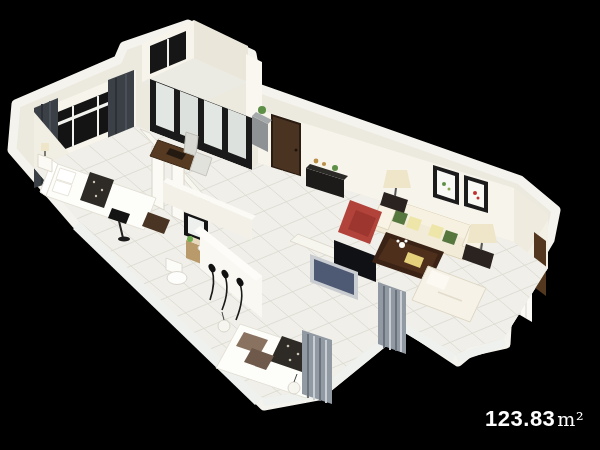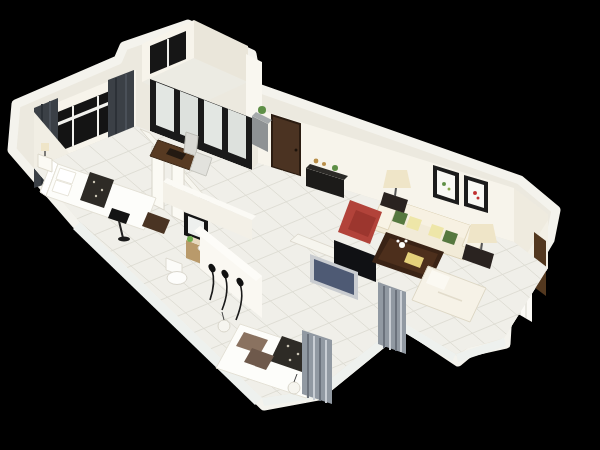--- a/index.html
+++ b/index.html
@@ -292,13 +292,16 @@
     <circle cx="402" cy="245" r="3" fill="#fdfdfa"></circle>
     <circle cx="398" cy="241" r="1.6" fill="#ffffff"></circle>
         <circle cx="406" cy="241" r="1.6" fill="#ffffff"></circle>
 
     <polygon points="428,266 486,288 470,322 412,300" fill="#f6f2e7" stroke="#ded8c6"></polygon>
     <polygon points="432,270 450,277 444,290 426,283" fill="#fbf9f2"></polygon>
     <line x1="438" y1="292" x2="462" y2="301" stroke="#e2dccb" stroke-width="1.5"></line>
   </g>
 </svg>
 
+<div class="area-label">
+  <span>123.83</span><span class="unit">m²</span>
 </div>
+</div>
 
 </body></html>

